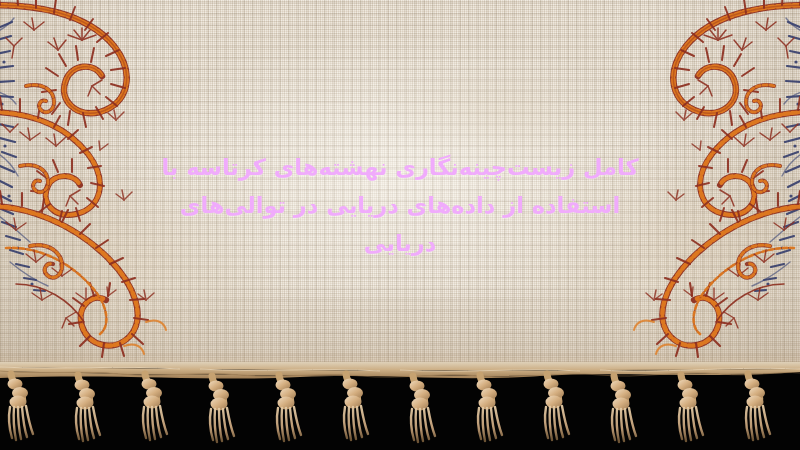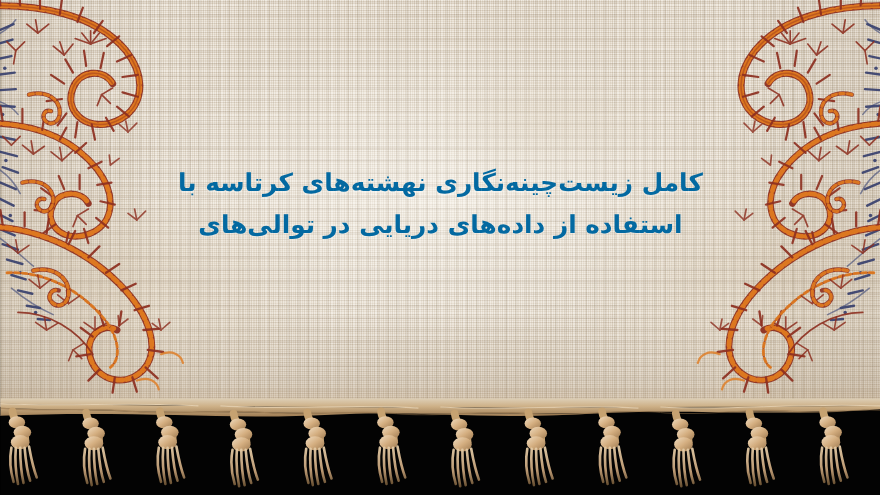--- a/index.html
+++ b/index.html
@@ -57,21 +57,21 @@
   
   .ornament{position:absolute;top:0;width:250px;height:368px;pointer-events:none;}
   .ornament.left{left:-4px;}
   .ornament.right{right:-4px;transform:scaleX(-1);}
   .ornament svg{display:block;width:100%;height:100%;}
 
   
   .title-block{
     position:absolute;left:0;top:148px;width:800px;
     text-align:center;direction:rtl;
-    color:#0369a1;
+    color:#f0abfc;
     font-family:"DejaVu Sans","Liberation Sans",sans-serif;
     font-weight:bold;
     font-size:22.5px;
     line-height:38px;
     letter-spacing:0px;
     text-shadow:0 1px 0 rgba(255,255,255,.30);
   }
   .title-block .ln{display:block;white-space:nowrap;}
 
   
@@ -653,15 +653,16 @@
                    M4 45 C5 57 6 66 9 75 M8 44 C10 55 12 64 15 72" stroke="url(#gtass)" stroke-width="2.4" fill="none" stroke-linecap="round" opacity=".95"></path>
         </g>
       </g>
     </svg>
     </span>
   </div>
 
   <div class="title-block">
     <span class="ln">کامل زیست‌چینه‌نگاری نهشته‌های کرتاسه با</span>
     <span class="ln">استفاده از داده‌های دریایی در توالی‌های</span>
+    <span class="ln">دریایی</span>
   </div>
 
 </div>
 
 </body></html>

